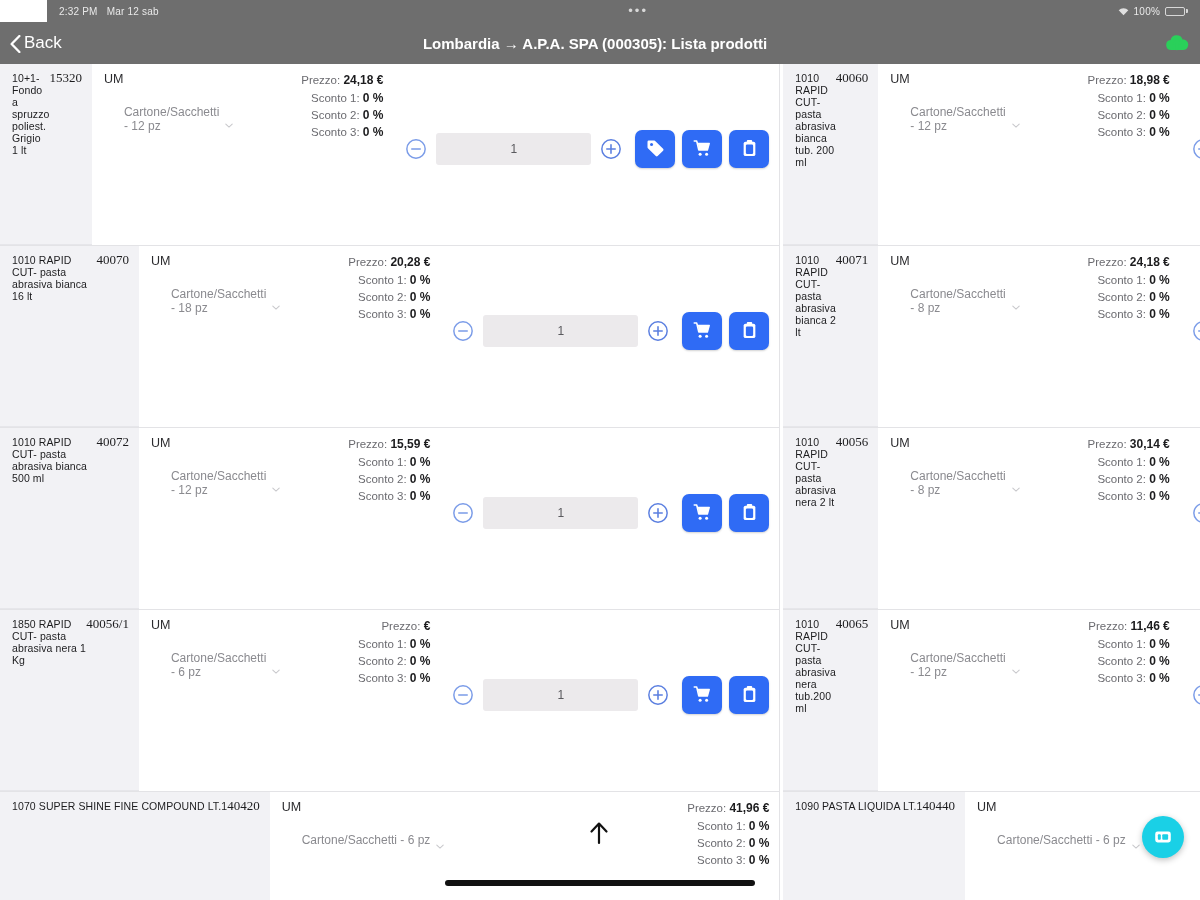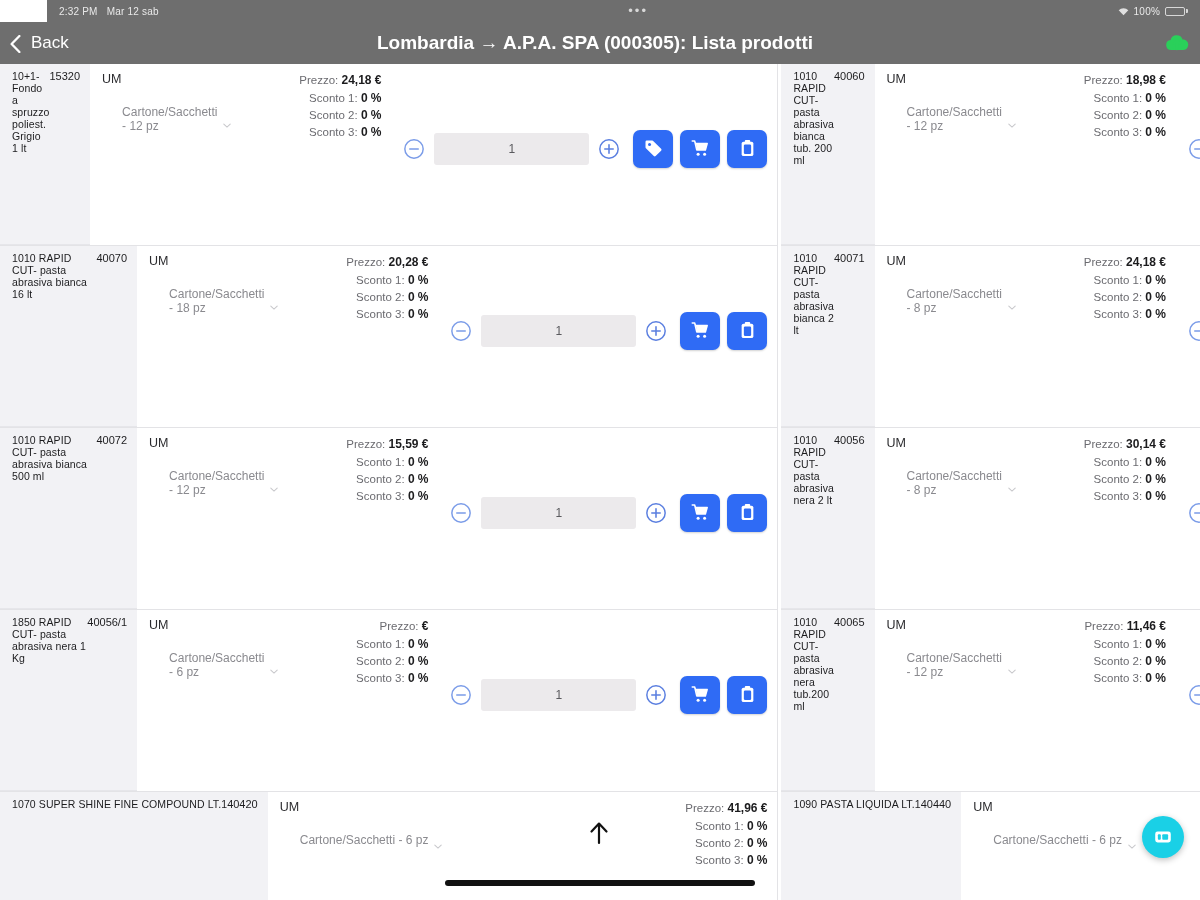--- a/index.html
+++ b/index.html
@@ -24,25 +24,25 @@
   .batt { display: flex; align-items: center; gap: 1px; }
   .batt-body { width: 20px; height: 9px; border: 1px solid #d8d8d8; border-radius: 2px; padding: 1px; }
   .batt-fill { width: 100%; height: 100%; background: #e9e9e9; border-radius: 1px; }
   .batt-cap { width: 2px; height: 4px; background: #d8d8d8; border-radius: 0 1px 1px 0; }
 
   
   .navbar {
     height: 42px; background: #6e6e6e; color: #ffffff;
     display: flex; align-items: center; position: relative; padding: 0 10px;
   }
-  .back-btn { display: flex; align-items: center; gap: 10px; font-size: 17px; z-index: 2; }
+  .back-btn { display: flex; align-items: center; gap: 3px; font-size: 17px; z-index: 2; }
   .chev-left { width: 11px; height: 17px; }
   .nav-title {
     position: absolute; left: 0; right: 10px; text-align: center;
-    font-size: 19px; font-weight: bold; pointer-events: none;
+    font-size: 15px; font-weight: bold; pointer-events: none;
   }
   .cloud-btn { margin-left: auto; z-index: 2; display: flex; align-items: center; }
 
   
   .grid {
     display: grid; grid-template-columns: 1fr 1fr;
     column-gap: 3px; row-gap: 0px;
     background: #ffffff;
     height: 836px; overflow: hidden;
   }
@@ -52,21 +52,21 @@
     border-right: 1px solid #e3e3e6;
     display: flex; flex-direction: row;
     height: 182px;
   }
   .card-head {
     background: #f2f2f5; padding: 6px 10px 5px 12px;
     display: flex; justify-content: space-between; align-items: baseline;
     border-bottom: 1px solid #e6e6ea;
   }
   .card-title { font-size: 10.5px; color: #1c1c1e; letter-spacing: .1px; }
-  .card-code  { font-size: 11px; color: #1c1c1e; }
+  .card-code  { font-size: 13px; color: #1c1c1e; font-family: Liberation Serif, serif; }
 
   .card-body { flex: 1; display: flex; padding: 8px 10px 0 12px; }
   .um-col { flex: 1; }
   .um-label { font-size: 12.5px; color: #2b2b2e; margin-bottom: 16px; }
   .um-select {
     font-size: 12px; color: #8a8a8f; padding-left: 20px;
     display: inline-flex; align-items: center; gap: 6px;
   }
   .caret { width: 8px; height: 5px; opacity: .55; }
 

